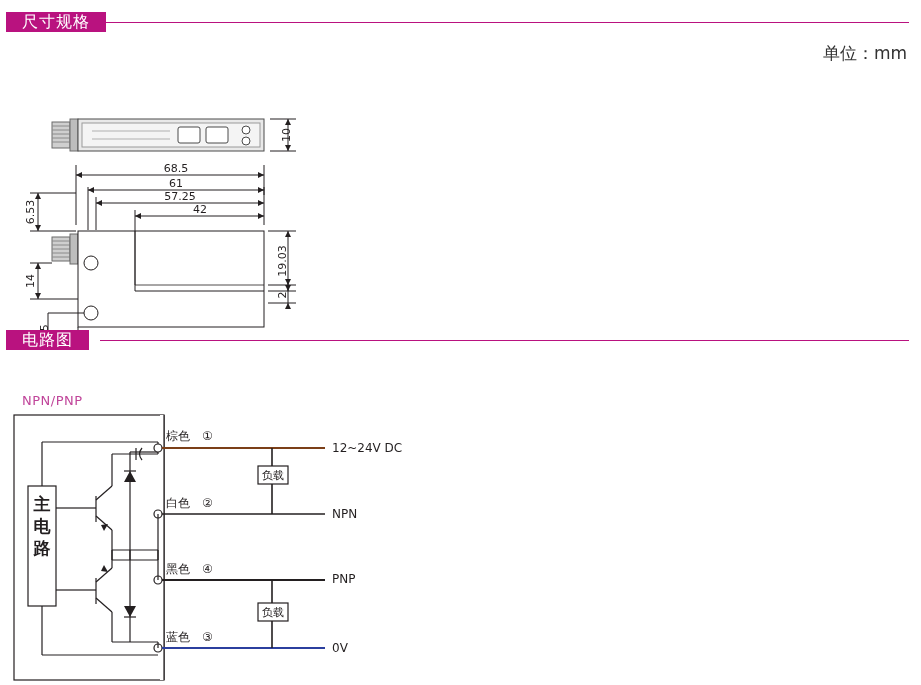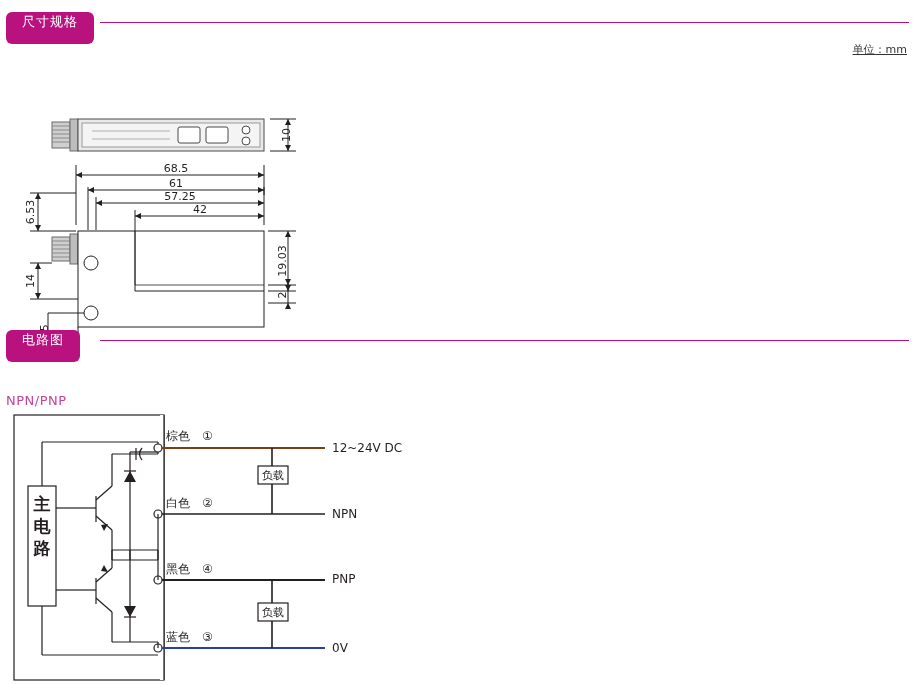--- a/index.html
+++ b/index.html
@@ -11,39 +11,39 @@
     position:relative;
     overflow:hidden;
   }
   .section-header{
     position:absolute;
     left:0;width:921px;height:24px;
   }
   .pill{
     position:absolute;left:6px;top:0;
     height:20px;line-height:20px;
-    padding:0 16px 12px 16px;
-    border-radius:6px;
+    padding:0 16px 0 16px;
+    border-radius:0;
     background:#b9127f;
     color:#ffffff;
-    font-size:13px;
+    font-size:16px;
     white-space:nowrap;
     letter-spacing:1px;
   }
   .hrline{
     position:absolute;
     left:100px;right:12px;top:10px;
     height:1px;background:#b9127f;
   }
   .unit-note{
     position:absolute;right:14px;top:42px;
-    font-size:11px;color:#333;text-decoration:underline;
+    font-size:17px;color:#333;
   }
   .npnpnp-label{
-    position:absolute;left:6px;top:393px;
+    position:absolute;left:22px;top:393px;
     font-size:13px;color:#c0459a;
     letter-spacing:.5px;
   }
   svg{position:absolute;left:0;top:0;}
   .dimtxt{font-size:11px;fill:#231f20;font-family:"DejaVu Sans","Liberation Sans",sans-serif;}
   .wiretxt{font-size:12px;fill:#231f20;font-family:"DejaVu Sans","Liberation Sans",sans-serif;}
   .bigtxt{font-size:17px;fill:#231f20;font-family:"DejaVu Sans","Liberation Sans",sans-serif;font-weight:bold;}
   .loadtxt{font-size:11px;fill:#231f20;font-family:"DejaVu Sans","Liberation Sans",sans-serif;}
 </style>
 </head>

